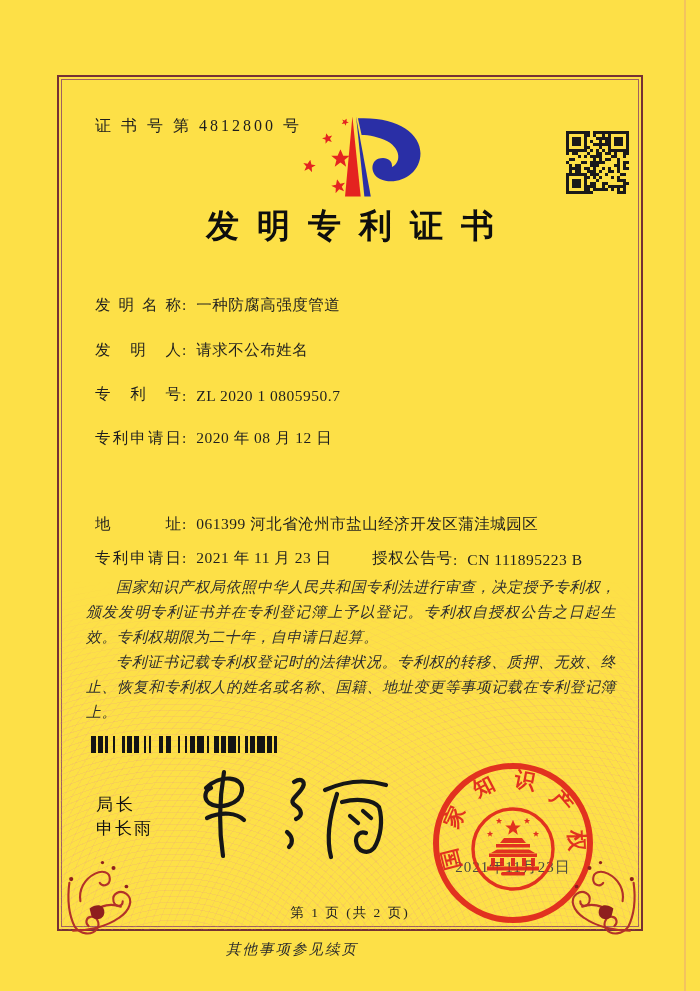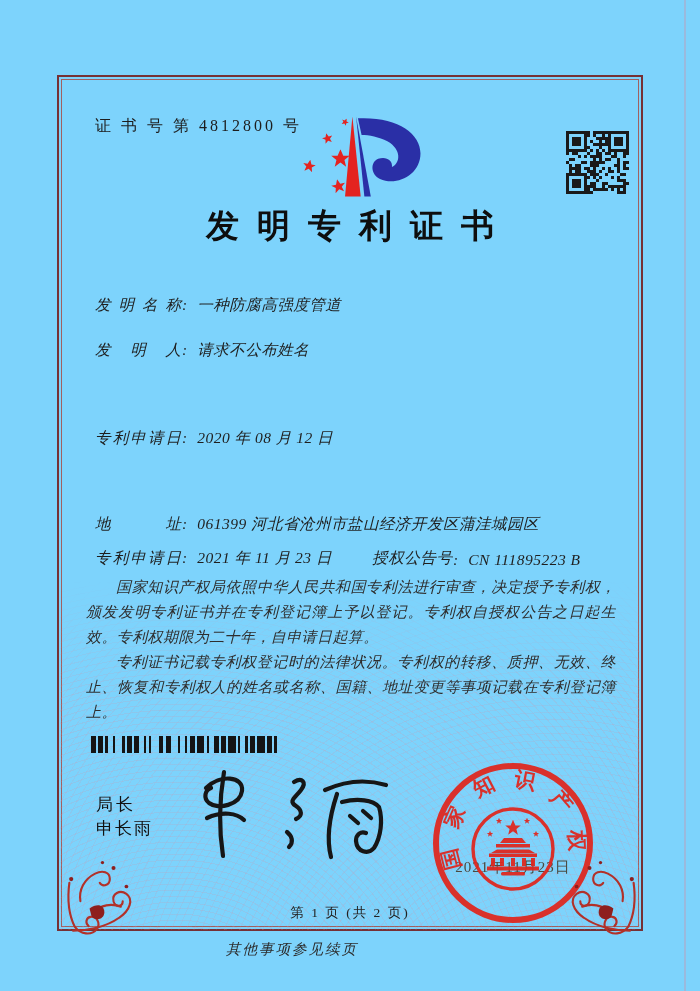--- a/index.html
+++ b/index.html
@@ -1,17 +1,17 @@
 <!DOCTYPE html>
 <html><head>
 <meta charset="utf-8">
 <style>
   html,body{margin:0;padding:0;background:#fff;}
   .page{
-    position:relative; width:700px; height:991px; background:#7dd3fc;
+    position:relative; width:700px; height:991px; background:#fde047;
     overflow:hidden; font-family:"Liberation Serif","DejaVu Serif",serif; color:#222;
   }
   
   .scan-edge{position:absolute; right:14px; top:0; bottom:0; width:2px;
     background:rgba(221,130,150,.30);}
   
   .frame{position:absolute; left:57px; top:75px; width:586px; height:856px;
     border:2.5px solid #763135; box-sizing:border-box;}
   .frame-inner{position:absolute; inset:2px; border:1px solid #a06060;}
   
@@ -21,21 +21,21 @@
       repeating-radial-gradient(circle at 85% 140%, rgba(228,135,155,.13) 0 1px, transparent 1px 7px);
     -webkit-mask-image:linear-gradient(to bottom, transparent, #000 35%);
     mask-image:linear-gradient(to bottom, transparent, #000 35%);
     pointer-events:none;}
   .cert-no{position:absolute; left:95px; top:116px; font-size:16px; letter-spacing:3px; color:#1d1d1d;}
   .logo{position:absolute; left:288px; top:108px; width:138px; height:98px;}
   .qr{position:absolute; left:566px; top:131px; width:63px; height:63px;}
   .title{position:absolute; left:57px; top:204px; width:586px; text-align:center;
     font-size:33px; font-weight:bold; color:#0e0e0e; letter-spacing:18px; text-indent:18px;}
   
-  .row{position:absolute; left:95px; width:520px; font-size:15.5px; color:#1f1f1f; white-space:nowrap;font-style:italic;}
+  .row{position:absolute; left:95px; width:520px; font-size:15.5px; color:#1f1f1f; white-space:nowrap;}
   .row .lbl{display:inline-block; width:86px; text-align:justify; text-align-last:justify; vertical-align:bottom;}
   .row .col{display:inline-block; margin:0 10px 0 1px;}
   .row .val{letter-spacing:.5px;}
   .row .pair2{position:absolute; left:277px; top:0; white-space:nowrap;}
   .row .pair2 .lbl{width:80px;}
   
   .paras{position:absolute; left:86px; top:575px; width:530px; font-size:15px;
     font-style:italic; line-height:25px; color:#2e2e2e; text-align:justify; letter-spacing:.4px;}
   .paras p{margin:0; text-indent:2em;}
   .barcode{position:absolute; left:91px; top:736px; width:186px; height:17px; display:flex; align-items:stretch;}
@@ -336,20 +336,23 @@
     </svg>
 
   <div class="title">发明专利证书</div>
 
   <div class="row" style="top:295px">
     <span class="lbl">发明名称</span><span class="col">:</span><span class="val">一种防腐高强度管道</span>
   </div>
   <div class="row" style="top:340px">
     <span class="lbl">发明人</span><span class="col">:</span><span class="val">请求不公布姓名</span>
   </div>
+  <div class="row" style="top:384px">
+    <span class="lbl">专利号</span><span class="col">:</span><span class="val">ZL 2020 1 0805950.7</span>
+  </div>
   <div class="row" style="top:428px">
     <span class="lbl">专利申请日</span><span class="col">:</span><span class="val">2020 年 08 月 12 日</span>
   </div>
   <div class="row" style="top:514px">
     <span class="lbl">地址</span><span class="col">:</span><span class="val">061399 河北省沧州市盐山经济开发区蒲洼城园区</span>
   </div>
   <div class="row" style="top:548px">
     <span class="lbl">专利申请日</span><span class="col">:</span><span class="val">2021 年 11 月 23 日</span>
     <span class="pair2">
       <span class="lbl">授权公告号</span><span class="col">:</span><span class="val">CN 111895223 B</span>

